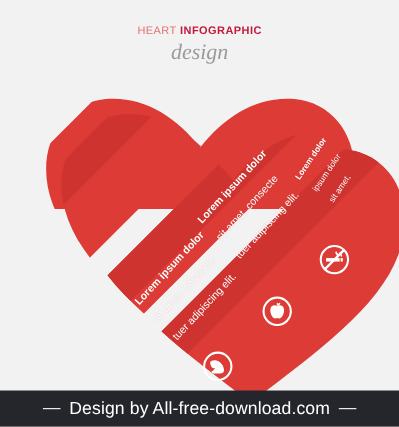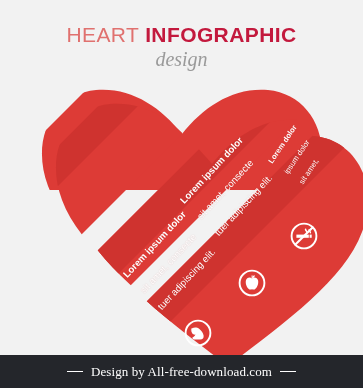--- a/index.html
+++ b/index.html
@@ -25,21 +25,21 @@
   
   .title-block {
     position: absolute;
     left: 0;
     top: 24px;
     width: 363px;
     text-align: center;
     line-height: 1;
   }
   .title-line1 {
-    font-size: 21px;
+    font-size: 10px;
     letter-spacing: 0.4px;
     white-space: nowrap;
   }
   .title-word-light {
     color: #e0716f;
     font-weight: normal;
   }
   .title-word-bold {
     color: #c3193d;
     font-weight: bold;
@@ -129,22 +129,22 @@
     gap: 8px;
   }
   .footer-dash {
     display: block;
     width: 16px;
     height: 1px;
     background: #ffffff;
   }
   .footer-text {
     color: #ffffff;
-    font-size: 13px;
-    font-family: Liberation Serif, serif;
+    font-size: 16px;
+    font-family: Liberation Sans, sans-serif;
     letter-spacing: 0.1px;
     white-space: nowrap;
   }
 </style>
 </head>
 <body>
 
 <div class="stage">
 
   <div class="title-block">

